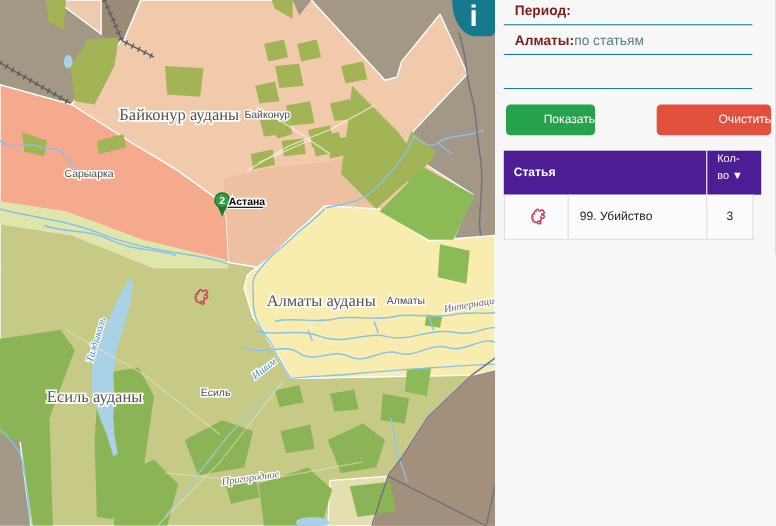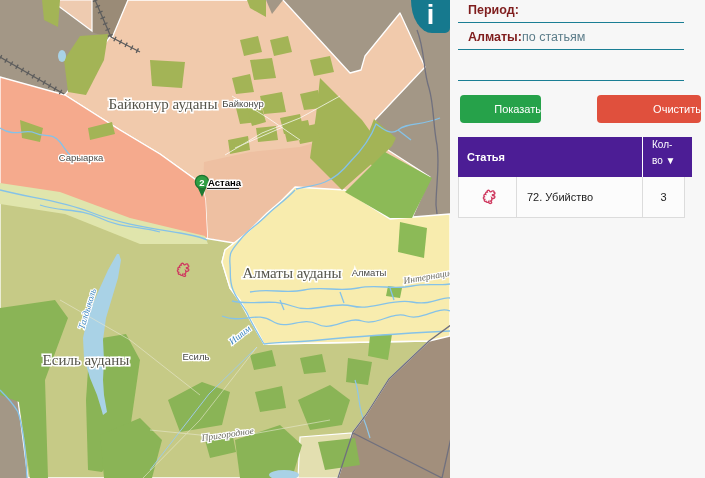--- a/index.html
+++ b/index.html
@@ -185,17 +185,17 @@
       <span id="th1">Статья</span>
       <div id="thdiv"></div>
       <span id="th2">Кол-<br>во&nbsp;▼</span>
     </div>
     <div id="trow">
       <div class="cdiv" style="left:57px"></div>
       <div class="cdiv" style="left:183px"></div>
       <svg width="17" height="17" style="position:absolute;left:23px;top:12px" viewBox="0 0 13 13">
         <path d="M4.0,2.3 C3.5,1.0 5.5,0.4 5.8,1.6 C6.0,2.2 6.5,2.3 7.1,2.0 C7.9,1.0 9.5,1.3 9.2,2.5 C10.3,2.9 10.0,4.1 8.9,4.1 C8.0,4.1 7.6,4.6 8.3,5.0 C9.6,5.0 10.3,5.8 9.6,6.7 C9.0,7.5 8.0,7.3 7.5,6.8 C7.8,8.0 7.4,9.0 6.5,9.3 C7.5,9.6 7.8,10.8 6.7,11.0 C5.7,11.2 5.0,10.6 5.0,9.8 C4.6,10.4 3.5,10.4 3.2,9.5 C2.0,9.8 1.2,8.6 2.1,7.9 C0.9,7.6 0.6,6.2 1.8,5.9 C1.0,5.0 1.6,3.8 2.8,4.1 C2.4,3.1 3.1,2.2 4.0,2.3 Z" fill="none" stroke="#cf3a60" stroke-width="1.05"></path>
       </svg>
-      <span id="td2">72. Убийство</span>
+      <span id="td2">99. Убийство</span>
       <span id="td3">3</span>
     </div>
   </div>
 </div>
 
 </body></html>

